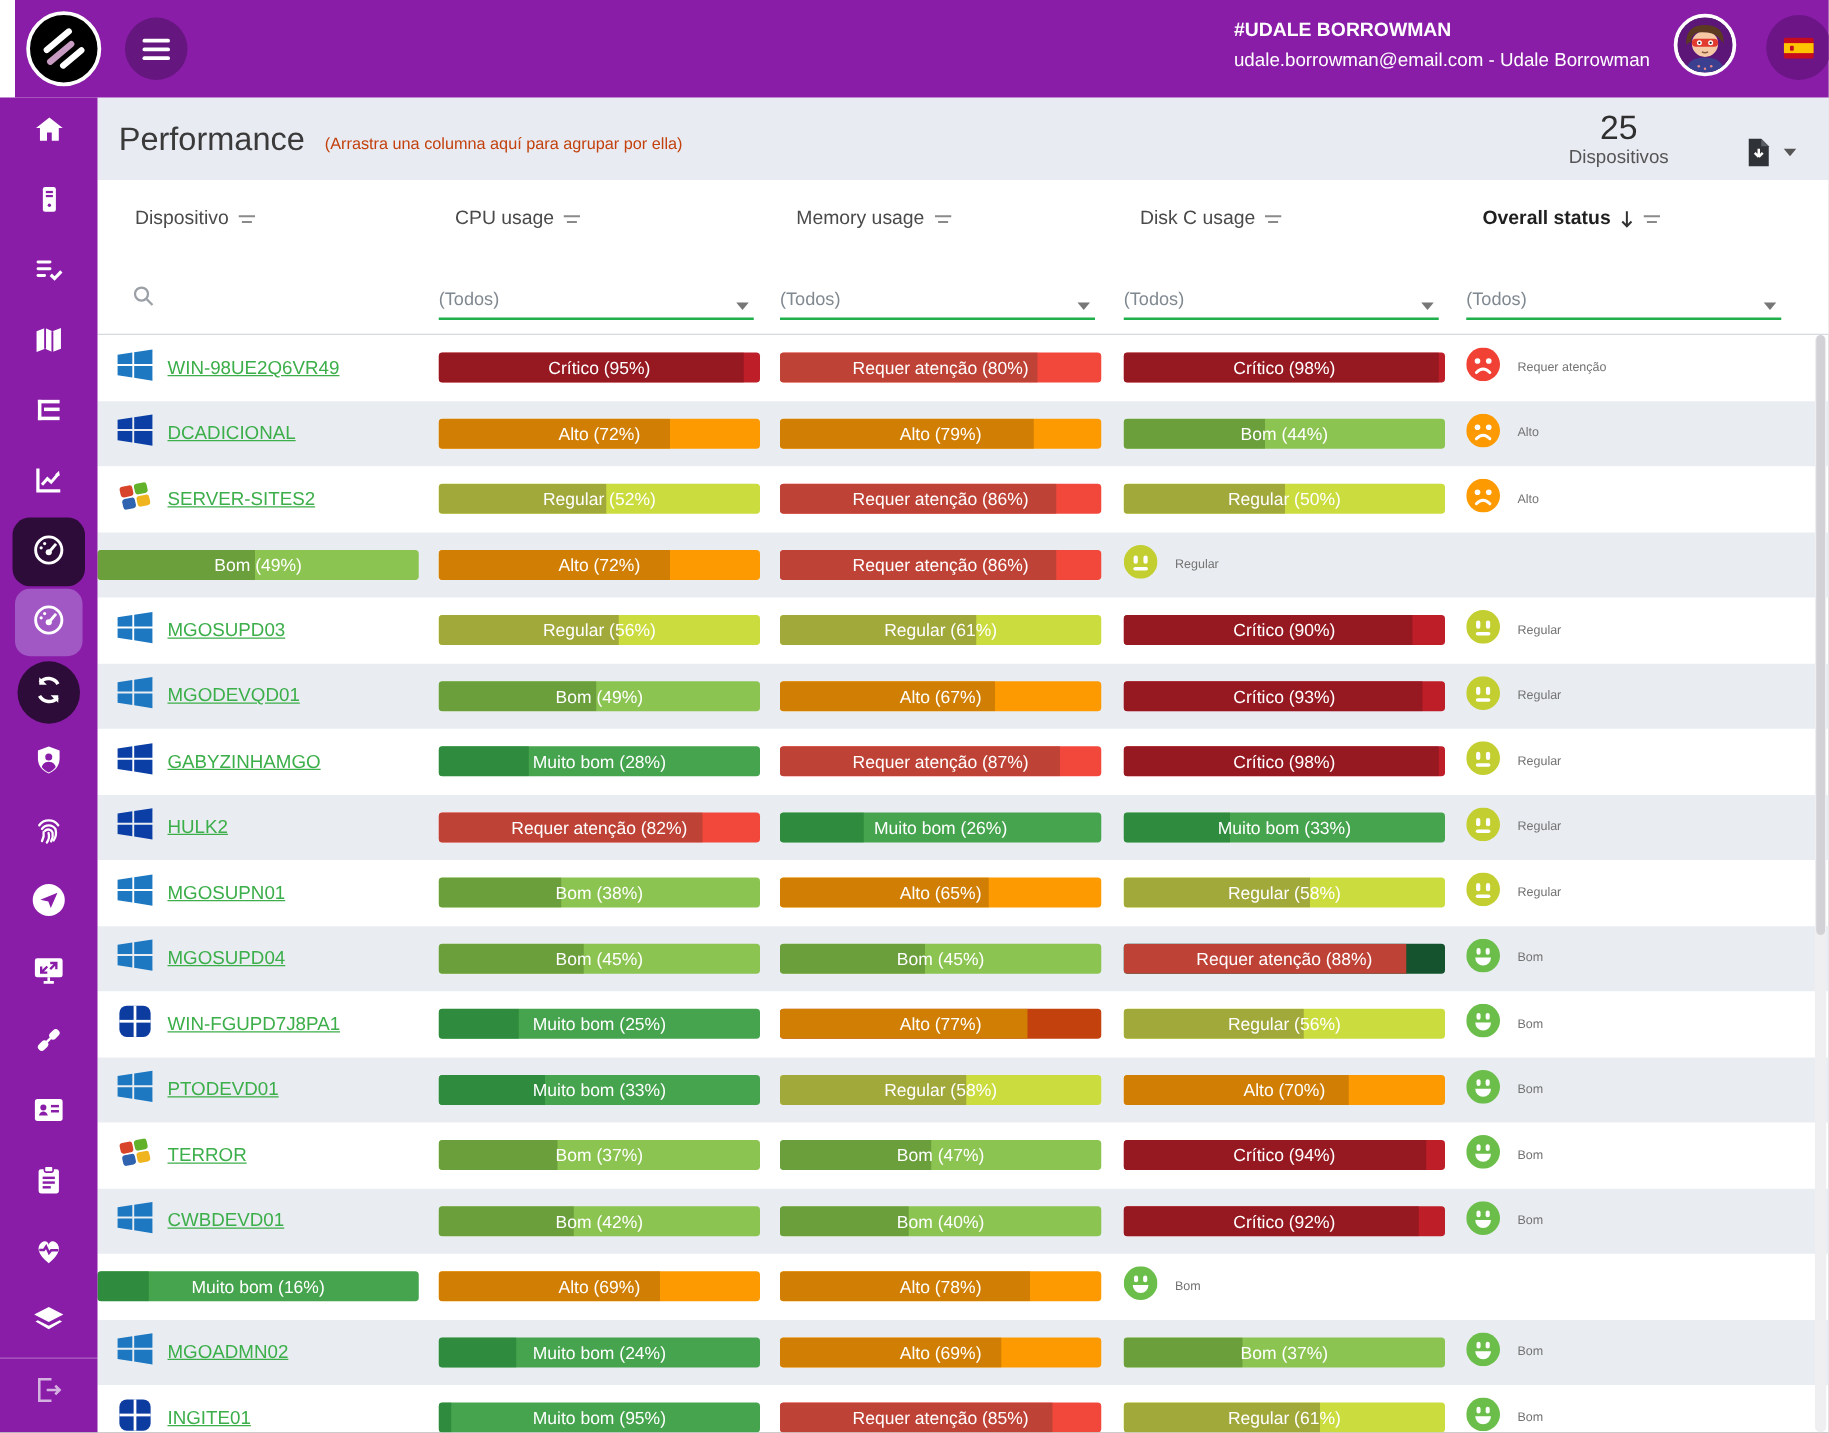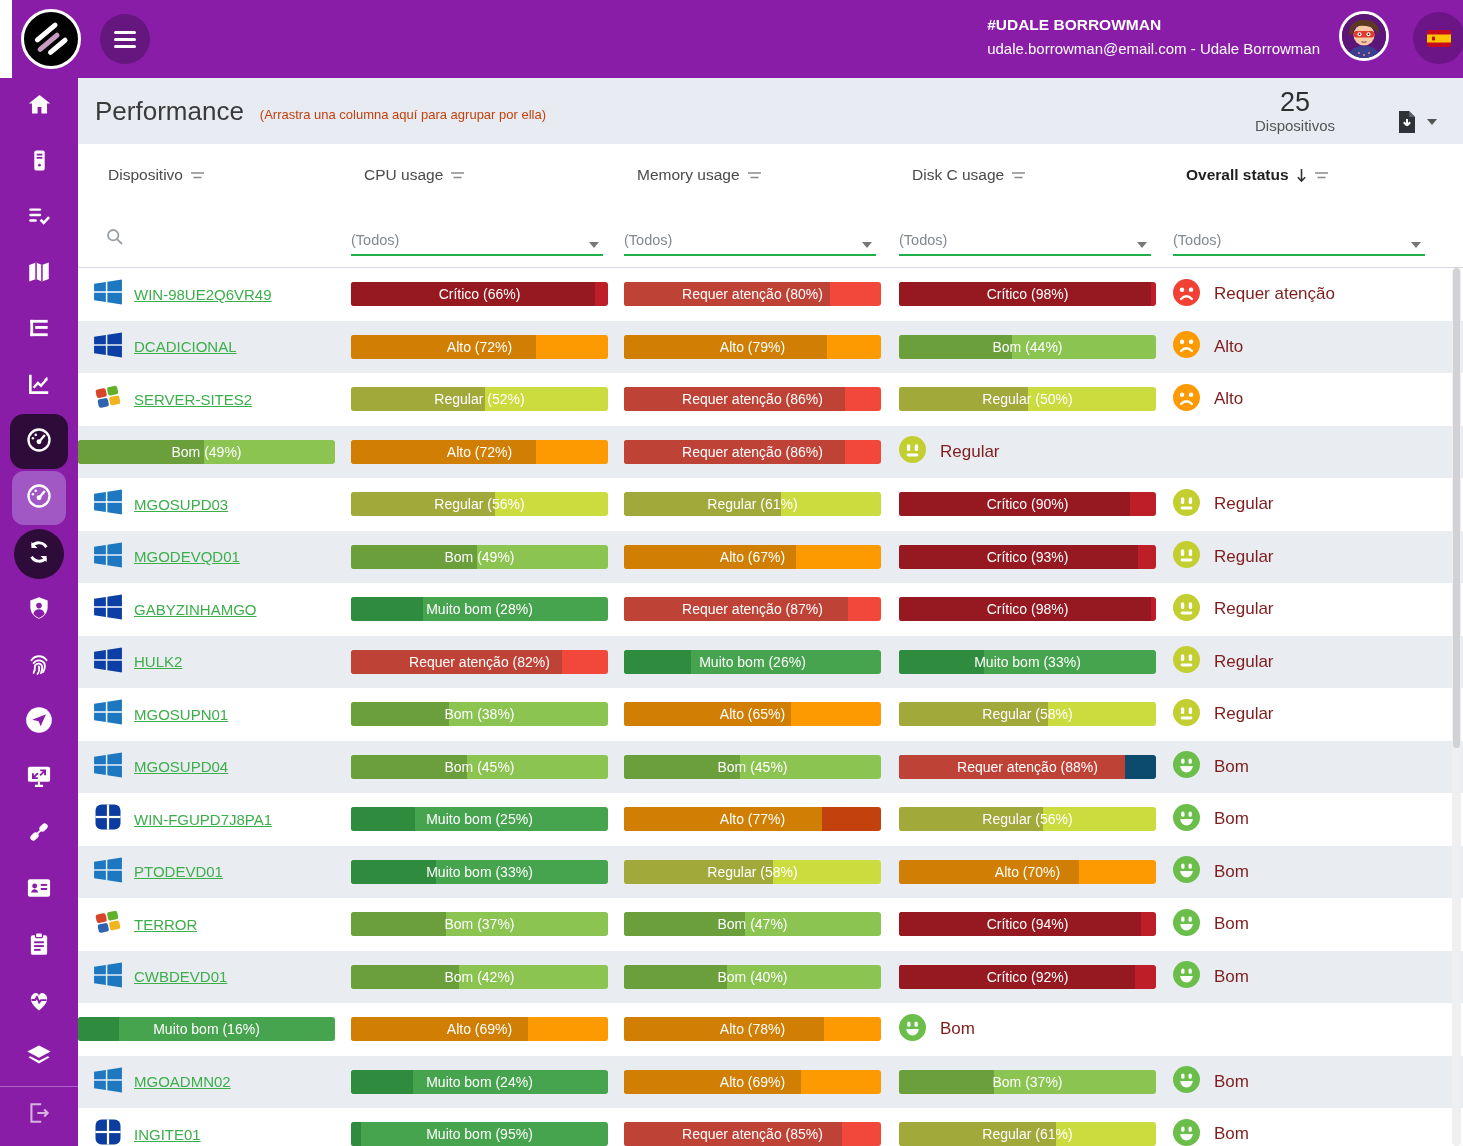--- a/index.html
+++ b/index.html
@@ -53,21 +53,21 @@
   .dropdown .caret { border-top-color:#777; margin-right:4px; }
   .rows { position:relative; }
   .row { height:52.5px; align-items:center; }
   .row:nth-child(even) { background:#E9EDF2; }
   .dev-cell { display:flex; align-items:center; gap:11px; padding-left:15px; }
   .dev-link { font-size:15px; color:#3CAE4A; text-decoration:underline; cursor:pointer; }
   .badge { position:relative; width:257px; height:24px; border-radius:3px; overflow:hidden; }
   .badge .fill { position:absolute; left:0; top:0; bottom:0; }
   .badge .btext { position:absolute; inset:0; display:flex; align-items:center; justify-content:center; color:#fff; font-size:14px; }
   .status-cell { display:flex; align-items:center; gap:14px; }
-  .status-label { font-size:17px; color:#7f1d1d; }
+  .status-label { font-size:10px; color:#737373; }
   .vscroll { position:absolute; right:2px; top:268px; bottom:0; width:9px; background:#EFEFF1; border-radius:5px; }
   .vscroll .thumb { position:absolute; top:0; left:1px; width:7px; height:480px; border-radius:4px; background:#D2D2D6; }
 </style>
 </head>
 <body>
 
 <div class="screen">
 
   <div class="topbar">
     <div class="logo-box">
@@ -364,21 +364,21 @@
                   <path d="M13.4 4.4 27 2.4v10.9H13.4Z"></path>
                   <path d="M1 14.7h11v8.6L1 21.6Z"></path>
                   <path d="M13.4 14.7H27v11L13.4 23.6Z"></path>
                 </g>
               </svg></span>
             <a class="dev-link">WIN-98UE2Q6VR49</a>
           </div>
           <div>
             <div class="badge" style="background:#BE1E28">
               <div class="fill" style="width:95%;background:#961820"></div>
-              <span class="btext">Crítico (66%)</span>
+              <span class="btext">Crítico (95%)</span>
             </div>
           </div>
           <div>
             <div class="badge" style="background:#F2483C">
               <div class="fill" style="width:80%;background:#BF4236"></div>
               <span class="btext">Requer atenção (80%)</span>
             </div>
           </div>
           <div>
             <div class="badge" style="background:#BE1E28">
@@ -723,21 +723,21 @@
               <span class="btext">Bom (45%)</span>
             </div>
           </div>
           <div>
             <div class="badge" style="background:#8CC452">
               <div class="fill" style="width:45%;background:#6B9F3C"></div>
               <span class="btext">Bom (45%)</span>
             </div>
           </div>
           <div>
-            <div class="badge" style="background:#0c4a6e">
+            <div class="badge" style="background:#14532d">
               <div class="fill" style="width:88%;background:#BF4236"></div>
               <span class="btext">Requer atenção (88%)</span>
             </div>
           </div>
           <div class="status-cell">
             <span><svg viewBox="0 0 24 24" width="27" height="27">
                 <circle cx="12" cy="12" r="12" fill="#6CBE4B"></circle>
                 <rect x="7.3" y="6.6" width="2.9" height="4.8" rx="1.45" fill="#fff"></rect>
                 <rect x="13.8" y="6.6" width="2.9" height="4.8" rx="1.45" fill="#fff"></rect>
                 <path d="M6.4 13.4h11.2a5.6 5.6 0 0 1-11.2 0Z" fill="#fff"></path>

